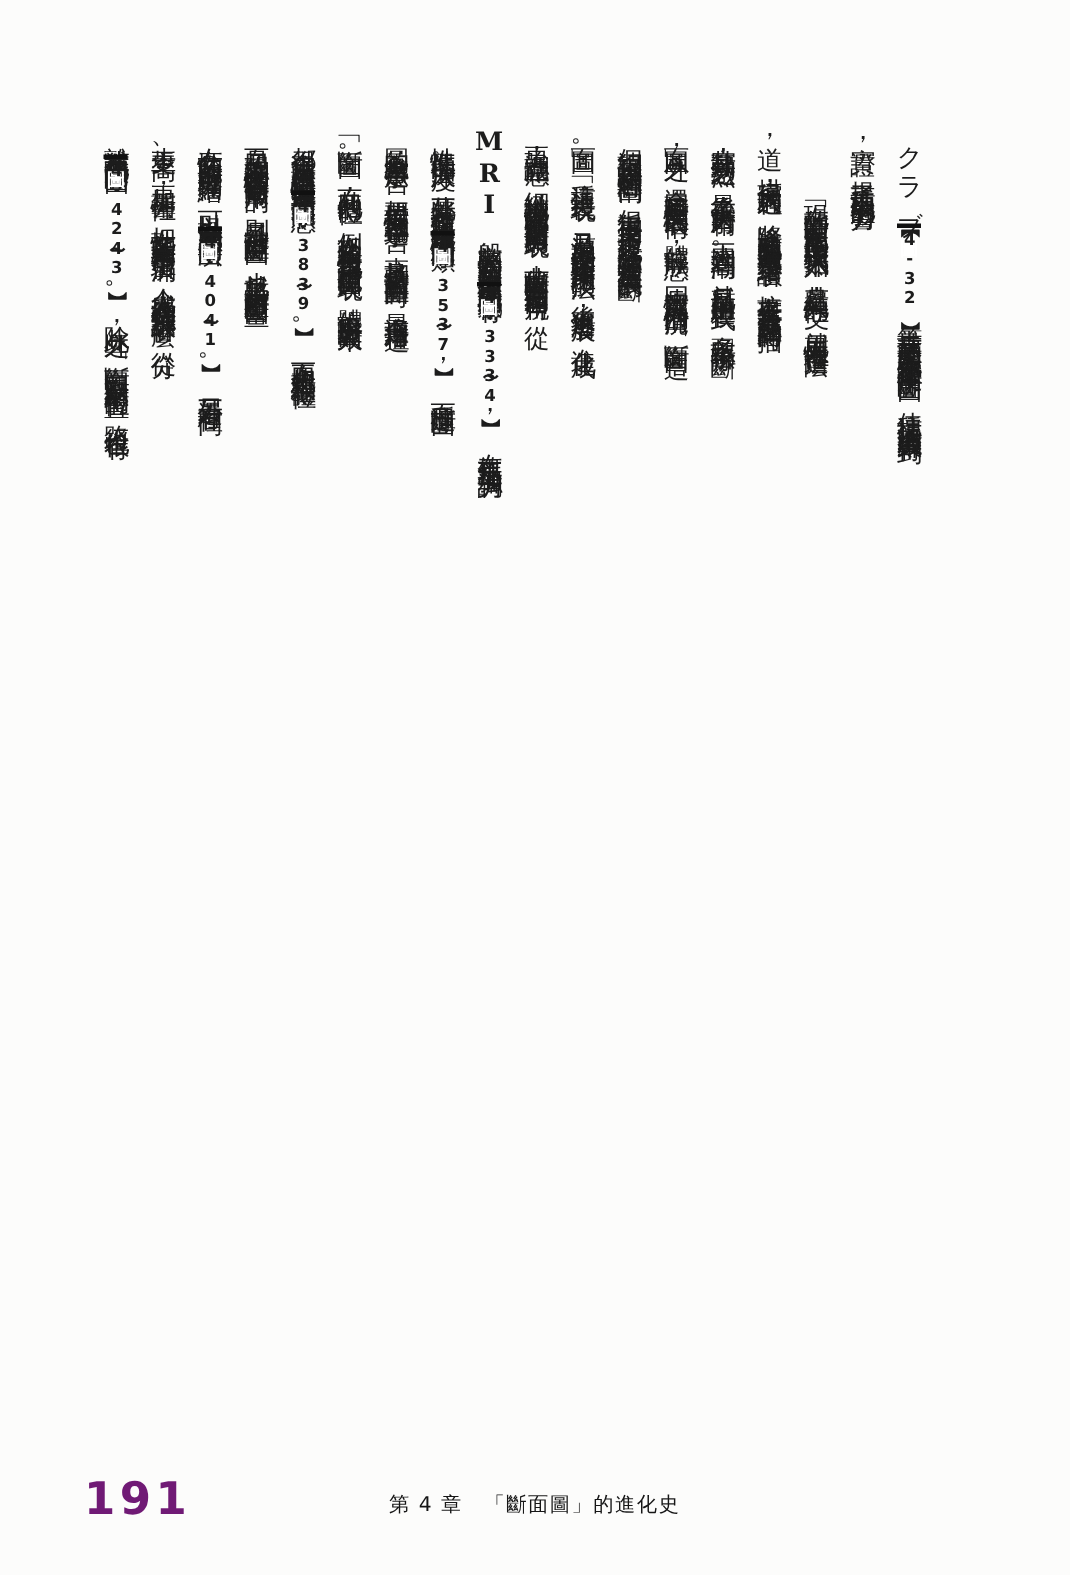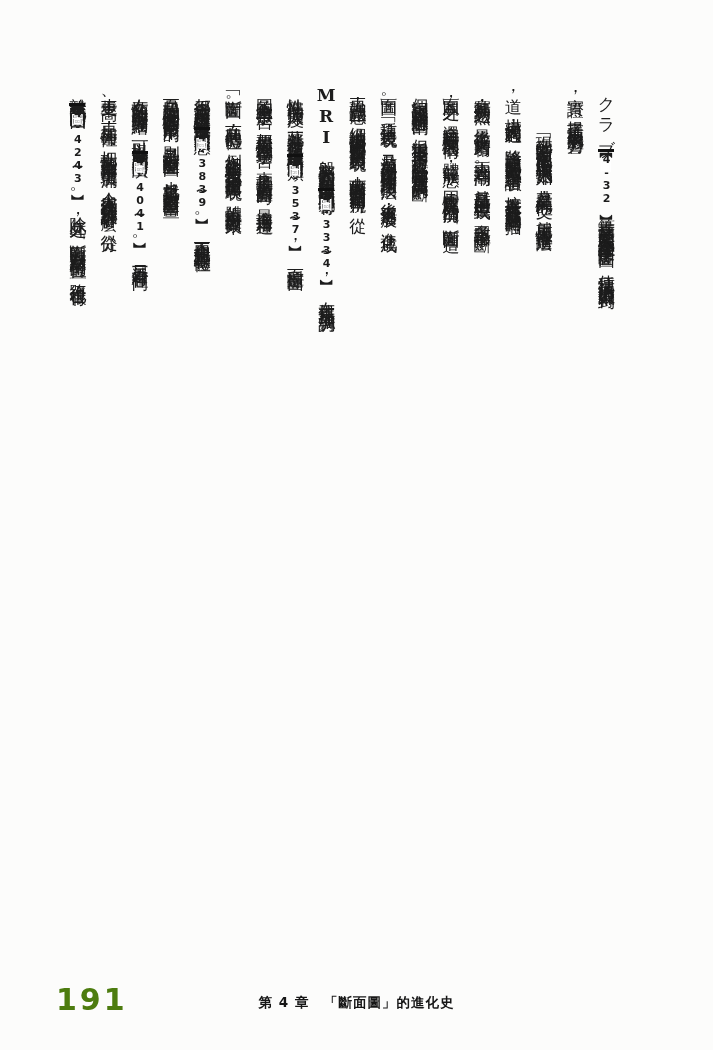--- a/index.html
+++ b/index.html
@@ -46,28 +46,28 @@
     letter-spacing:0;
   }
   .fw{font-size:11px;font-weight:bold;}
   .page-number{
     position:absolute;
     left:56px;top:982px;
     font-family:"DejaVu Sans",sans-serif;
     font-weight:bold;
     font-size:30px;
     letter-spacing:3px;
-    color:#4d7c0f;
+    color:#701a75;
   }
   .chapter-footer{
     position:absolute;
     left:0;right:0;top:994px;
     text-align:center;
     font-family:"DejaVu Sans",sans-serif;
-    font-weight:bold;
+    font-weight:normal;
     font-size:13.5px;
     letter-spacing:1px;
     color:#161616;
   }
 </style>
 </head>
 <body>
 
 <div class="page">
   <div class="text-block">

